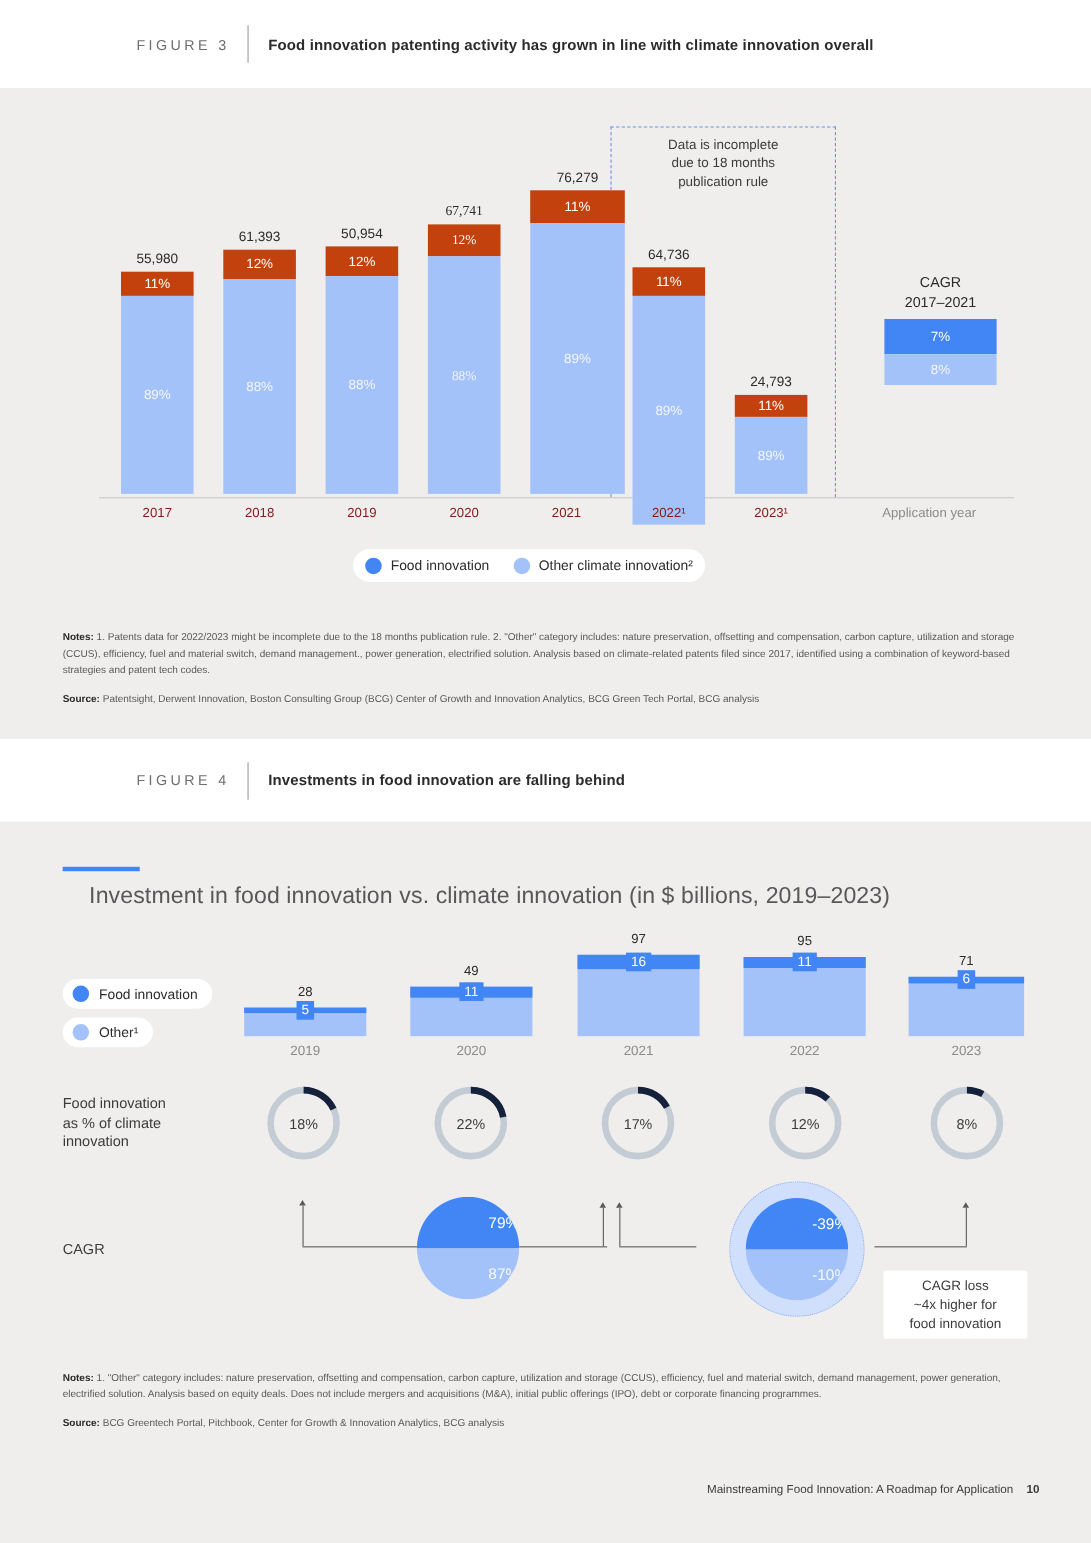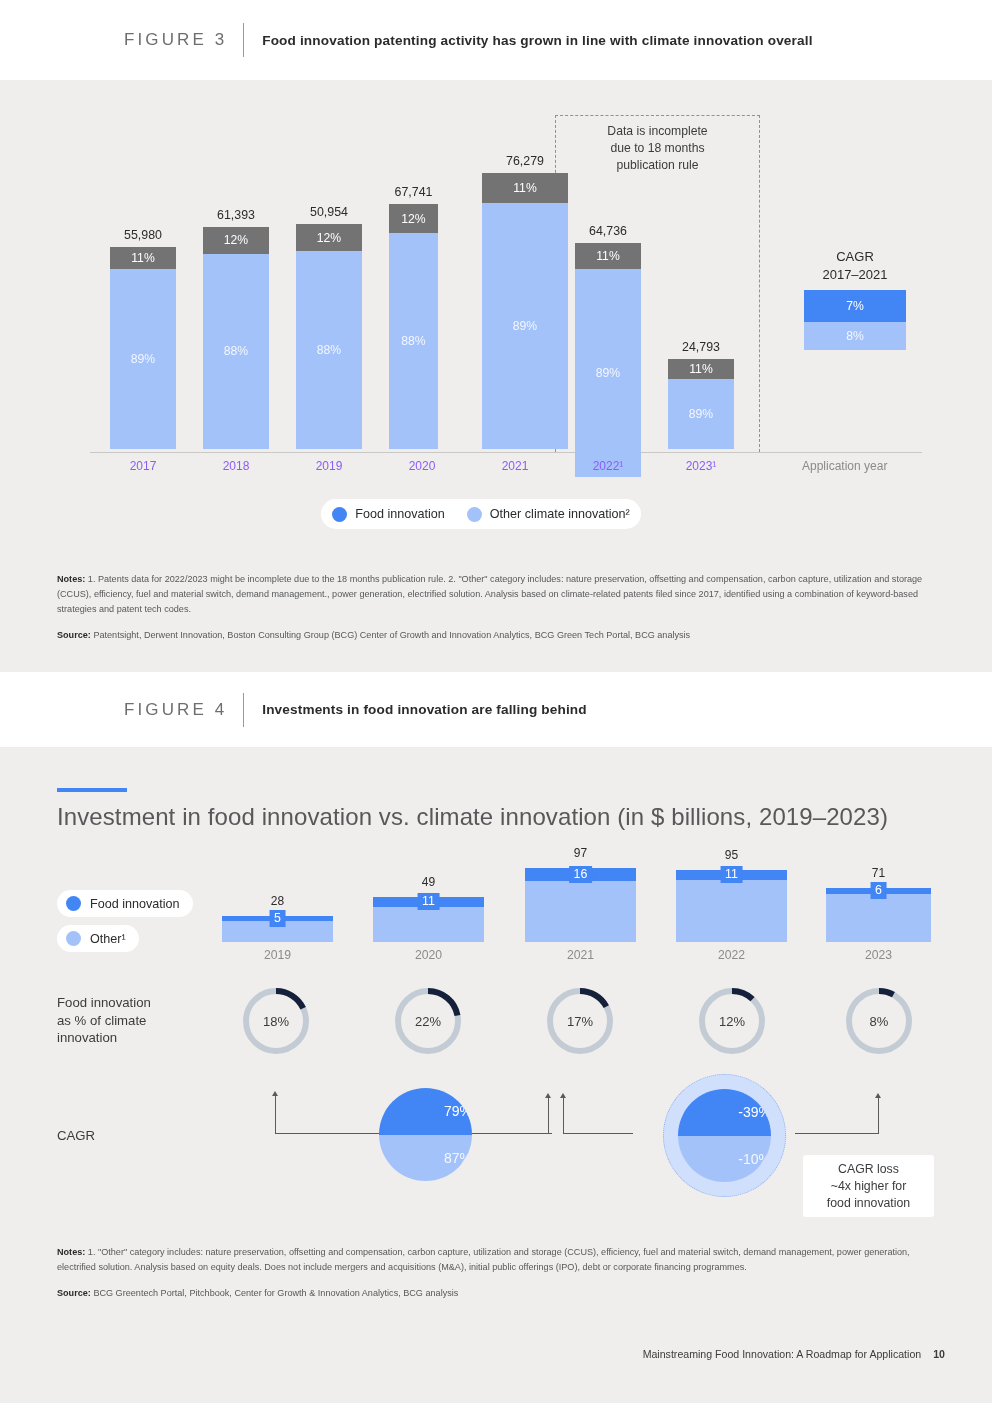--- a/index.html
+++ b/index.html
@@ -12,21 +12,21 @@
   }
   .page { position: relative; width: 992px; height: 1403px; }
 
   
   .fig-head {
     position: absolute; left: 0; width: 992px;
     background: #ffffff;
     display: flex; align-items: center;
   }
   .fig-kicker {
-    font-size: 17px; letter-spacing: 3.1px; color: #6e6e6e;
+    font-size: 13px; letter-spacing: 3.1px; color: #6e6e6e;
     font-weight: 400; white-space: nowrap;
   }
   .fig-div {
     width: 1px; background: #9a9a9a; height: 34px; margin: 0 18px 0 16px;
   }
   .fig-title {
     font-size: 13.6px; font-weight: bold; color: #2b2b2b; white-space: nowrap;
     letter-spacing: .15px;
   }
 
@@ -41,26 +41,26 @@
   .bar-group { position: absolute; bottom: 0; }
   .bar-total {
     position: absolute; bottom: 100%; left: 50%; transform: translateX(-50%);
     font-size: 12.4px; color: #2b2b2b; white-space: nowrap;
     padding-bottom: 5px;
   }
   .seg-top, .seg-bot {
     position: absolute; left: 0; width: 100%;
     display: flex; align-items: center; justify-content: center;
   }
-  .seg-top { background: #737373; text-align: center; }
+  .seg-top { background: #c2410c; text-align: center; }
   .seg-bot { background: #a4c2fa; }
   .seg-lbl { color: #ffffff; font-size: 12.2px; }
   .seg-lbl.bot { color: #f2f6ff; }
   .xtick {
-    position: absolute; text-align: center; font-size: 12px; color: #8b5cf6;
+    position: absolute; text-align: center; font-size: 12px; color: #7f1d1d;
   }
   .axis-caption {
     position: absolute; font-size: 12px; color: #8b8b8b; white-space: nowrap;
   }
   .dashbox {
     position: absolute; border-left: 1px dashed #6b93e8; border-right: 1px dashed #6b93e8;
     border-top: 1px dashed #6b93e8;
   }
   .dashbox-note {
     position: absolute; text-align: center; font-size: 12.2px; color: #3c3c3c;
@@ -96,22 +96,23 @@
     font-size: 9.1px; color: #58585a; line-height: 15.1px; text-align: left;
   }
   .notes-p b { color: #2b2b2b; font-weight: bold; }
   .notes-src { margin-top: 11px; }
 
   
   .accent-rule {
     position: absolute; width: 70px; height: 4px; background: #4285f4;
   }
   .f4-subtitle {
-    position: absolute; font-size: 24px; color: #58585a; white-space: nowrap;
+    position: absolute; font-size: 21px; color: #58585a; white-space: nowrap;
     letter-spacing: .1px;
+    margin-left: 24px;
   }
   .f4-legend {
     position: absolute; background: #ffffff; border-radius: 16px;
     display: flex; align-items: center; height: 27px; padding: 0 13px 0 9px;
     gap: 9px;
   }
   .row-label {
     position: absolute; font-size: 13.2px; color: #3c3c3c; line-height: 17.5px;
   }
   .f4bar { position: absolute; }
@@ -219,21 +220,21 @@
       <div class="bar-group" style="left:296px; bottom:31px; width:66px; height:225px;">
         <span class="bar-total">50,954</span>
         <div class="seg-top" style="top:0; height:27px;">
           <span class="seg-lbl">12%</span>
         </div>
         <div class="seg-bot" style="top:27px; height:198px;">
           <span class="seg-lbl bot">88%</span>
         </div>
       </div>
 
-      <div class="bar-group" style="left:389px; bottom:31px; width:49px; height:245px;">
+      <div class="bar-group" style="left:389px; bottom:31px; width:66px; height:245px;font-family:Liberation Serif, serif;">
         <span class="bar-total">67,741</span>
         <div class="seg-top" style="top:0; height:29.4px;">
           <span class="seg-lbl">12%</span>
         </div>
         <div class="seg-bot" style="top:29.4px; height:215.6px;">
           <span class="seg-lbl bot">88%</span>
         </div>
       </div>
 
       <div class="bar-group" style="left:482px; bottom:31px; width:86px; height:276px;">

